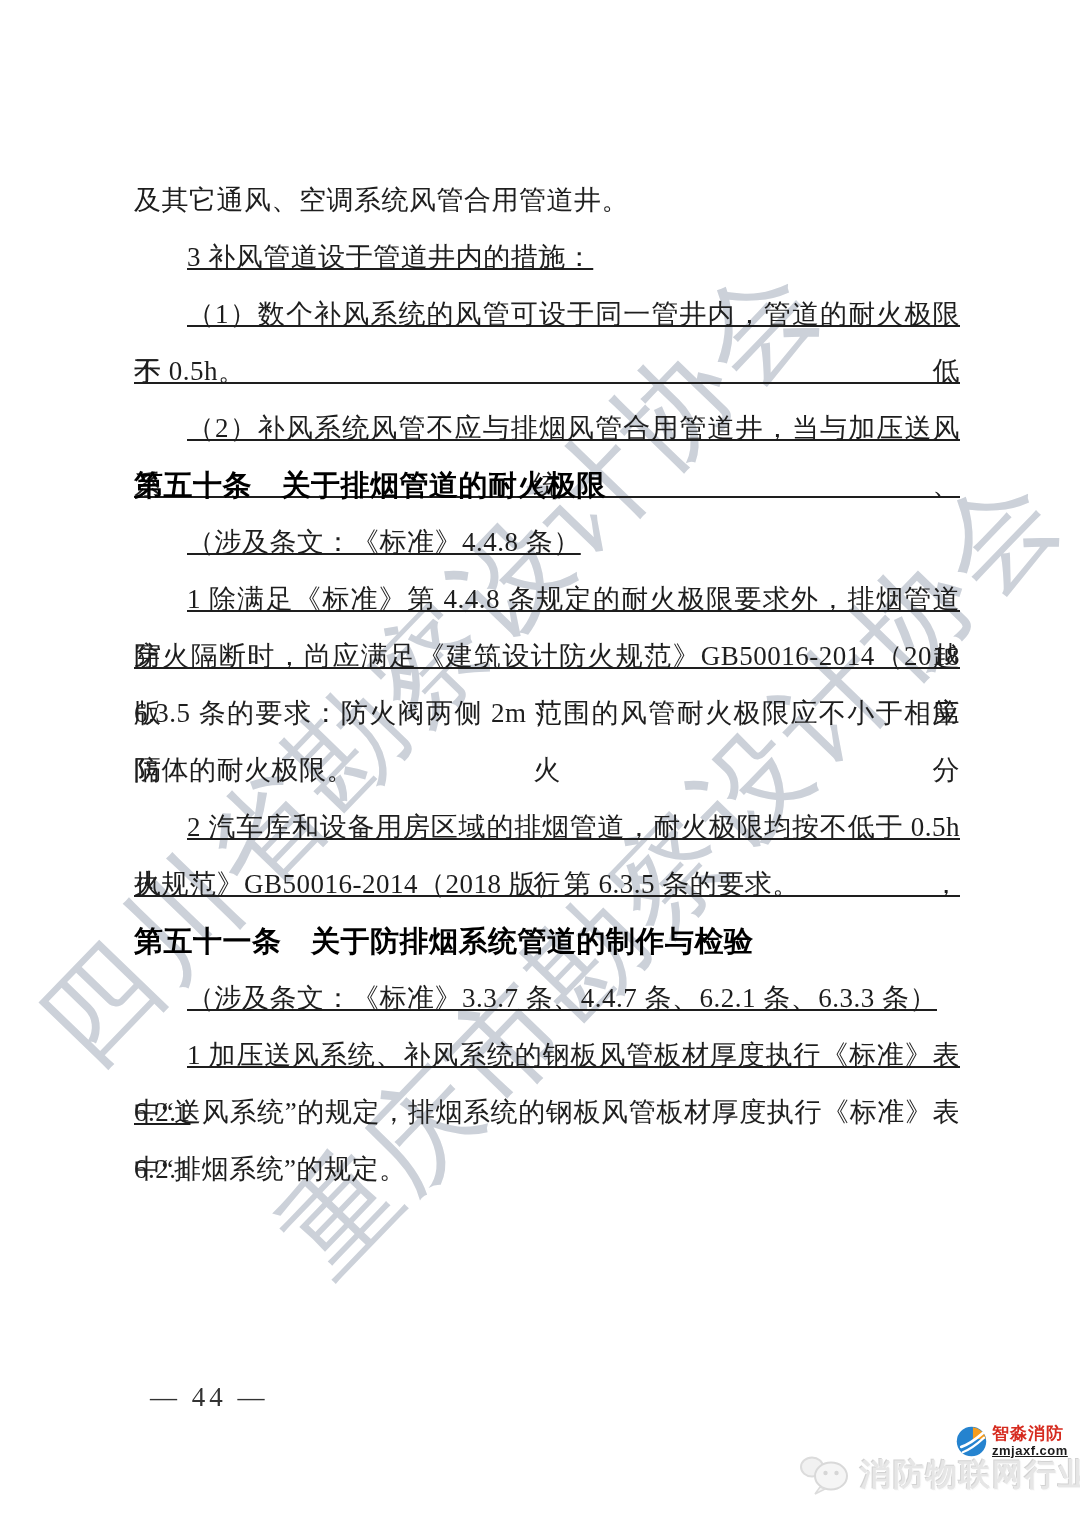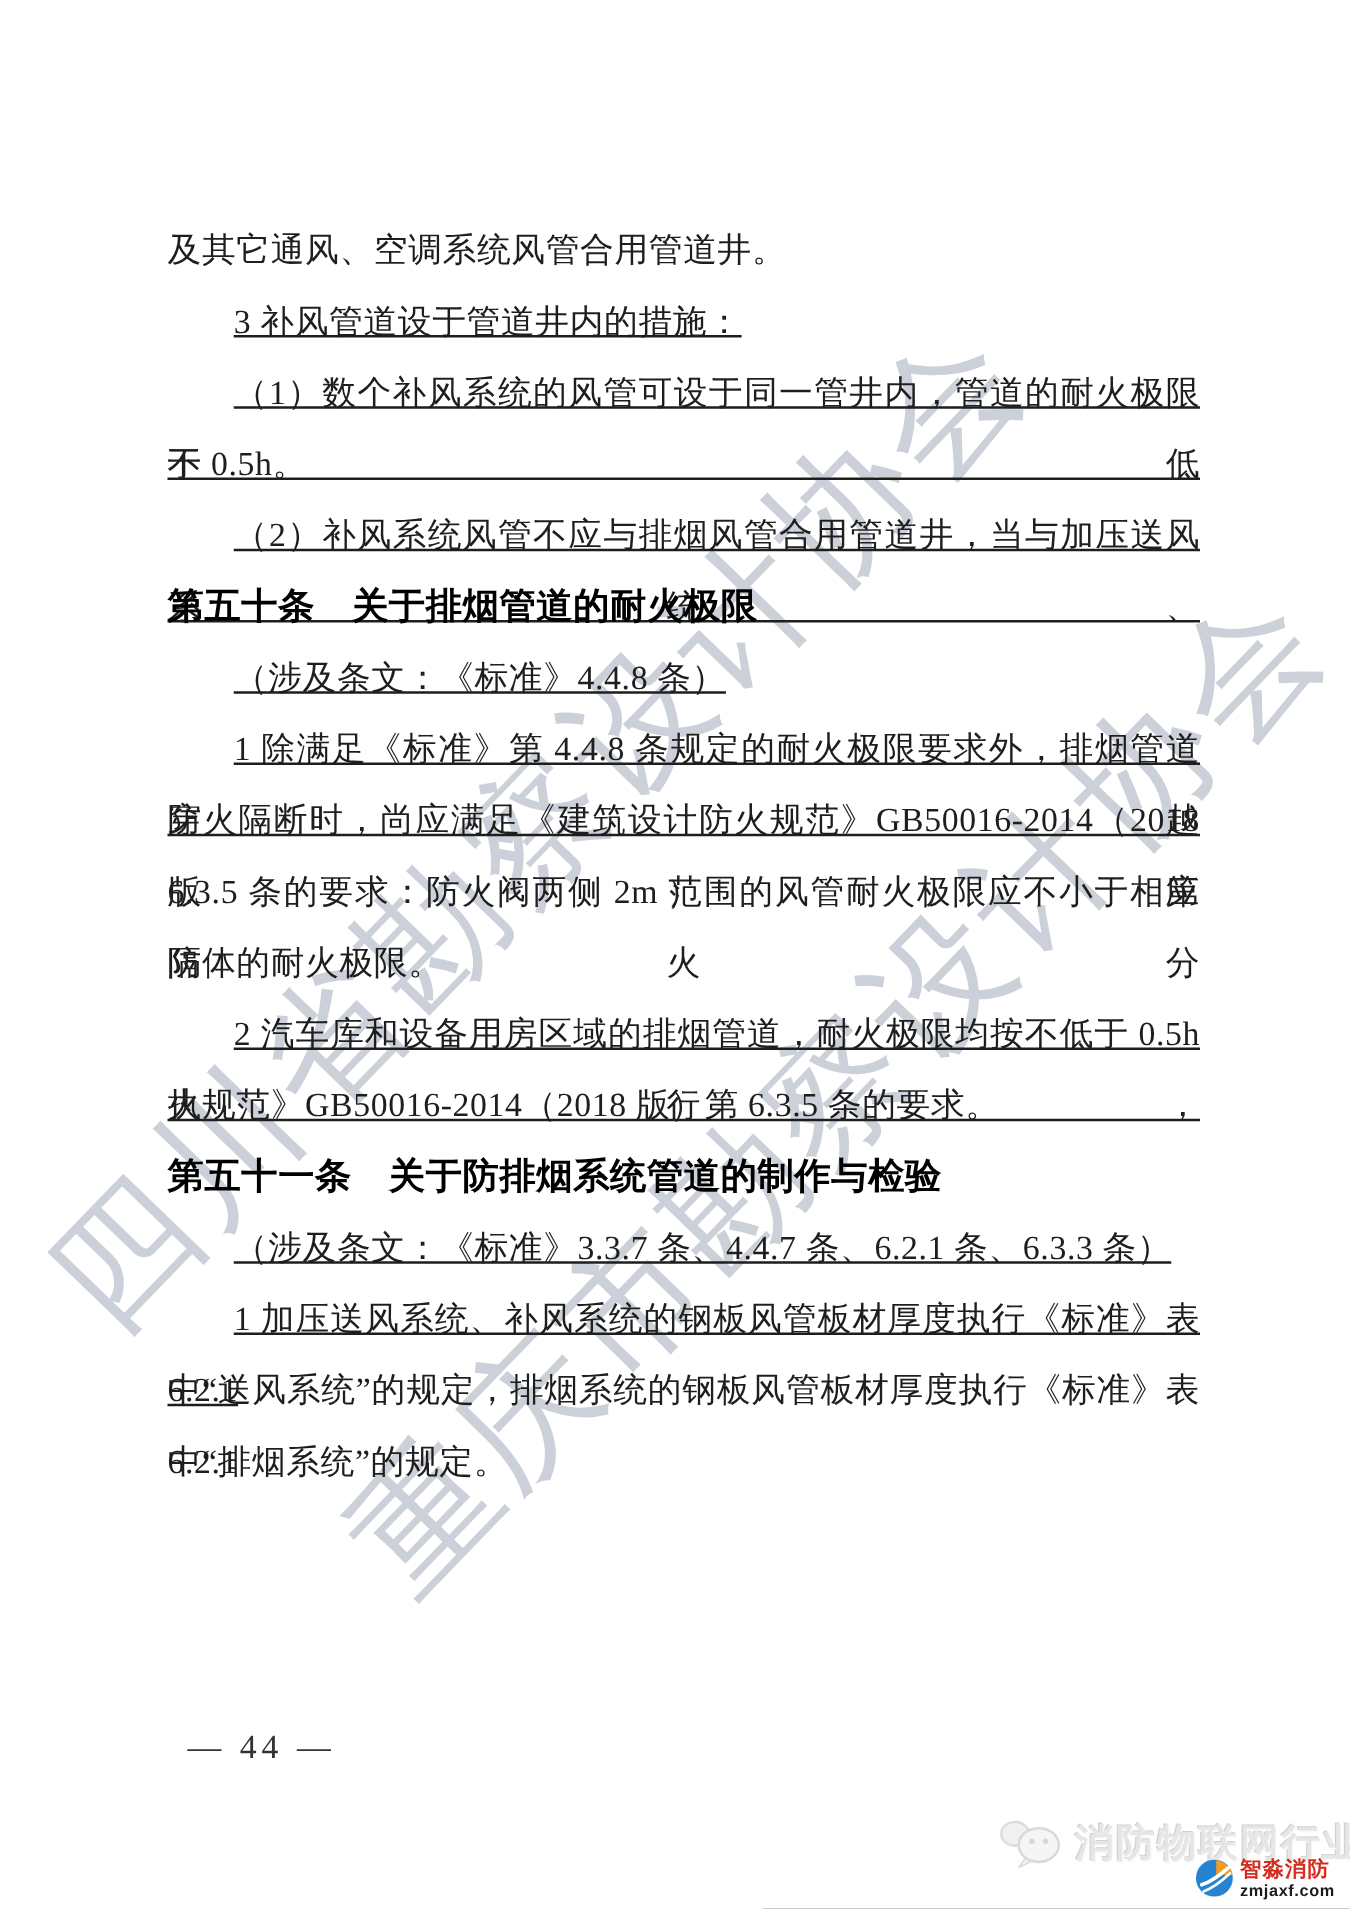--- a/index.html
+++ b/index.html
@@ -77,42 +77,43 @@
     font-weight:700;
     font-size:31px;
     letter-spacing:2px;
     color:#e6e6e6;
     text-shadow:1px 1px 0 #fafafa, -1px -1px 0 #d2d2d2;
     white-space:nowrap;
   }
   
   .brand {
     position:absolute;
-    left:956px; top:1487px;
+    left:956px; top:1425px;
     display:flex;
-    align-items:flex-start;
+    align-items:flex-end;
     gap:5px;
     z-index:4;
   }
   .brand-txt { display:flex; flex-direction:column; line-height:1; }
   .brand-title {
     font-family:"Liberation Sans","DejaVu Sans",sans-serif;
     font-size:17px;
     font-weight:700;
     letter-spacing:1px;
     white-space:nowrap;
   }
   .brand-domain {
     font-family:"Liberation Sans","DejaVu Sans",sans-serif;
     font-size:13px;
     font-weight:700;
     letter-spacing:0.5px;
     color:#1b1b1b;
     margin-top:2px;
     white-space:nowrap;
+    text-decoration:underline;
   }
 </style>
 </head>
 <body>
 
 <div class="page">
 
   <div class="wm wm-1" style="color: rgb(204, 209, 217);">四川省勘察设计协会</div>
   <div class="wm wm-2" style="color: rgb(204, 209, 217);">重庆市勘察设计协会</div>
 

